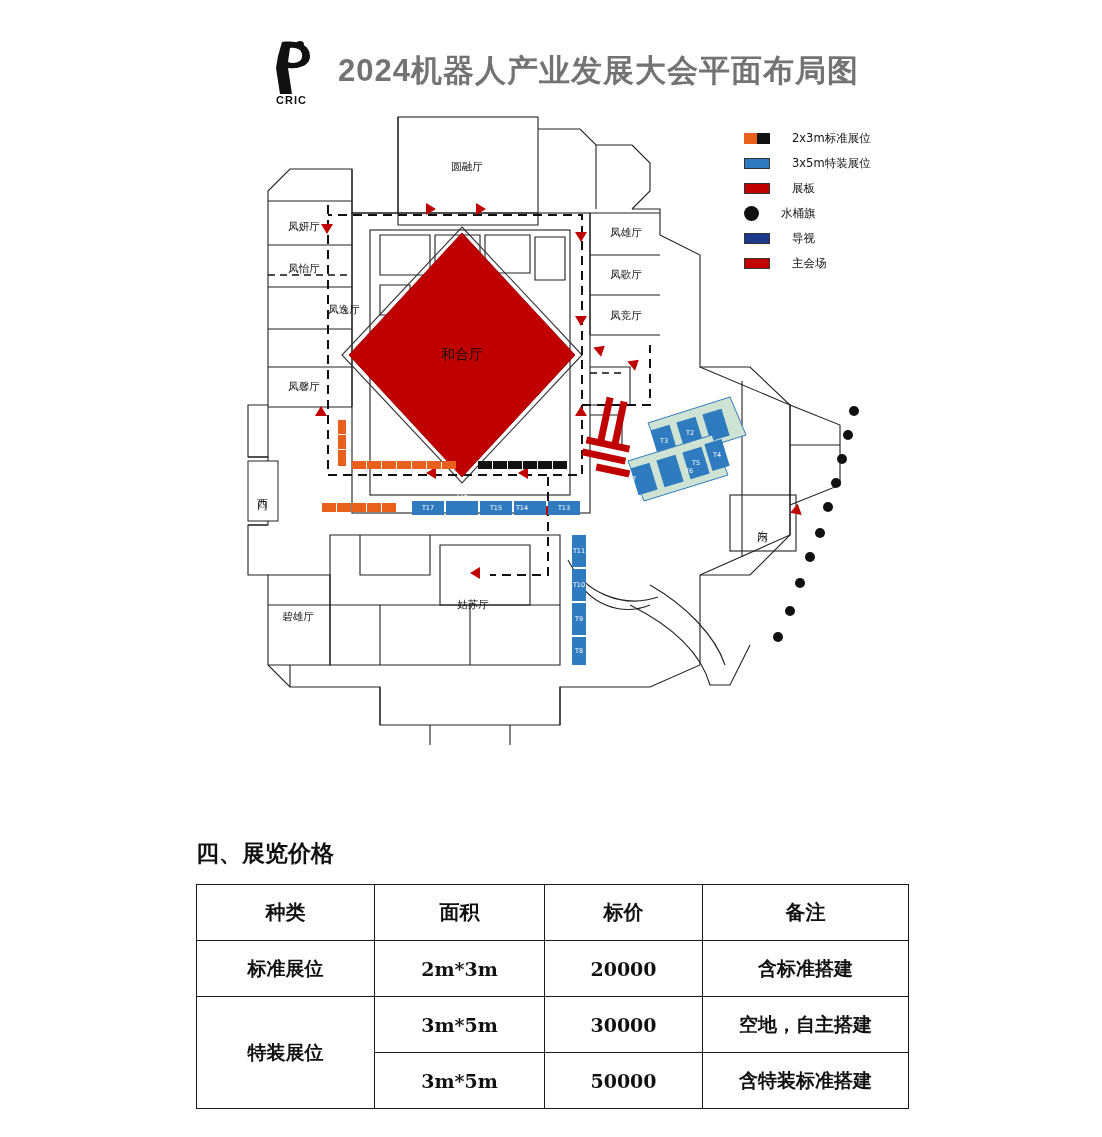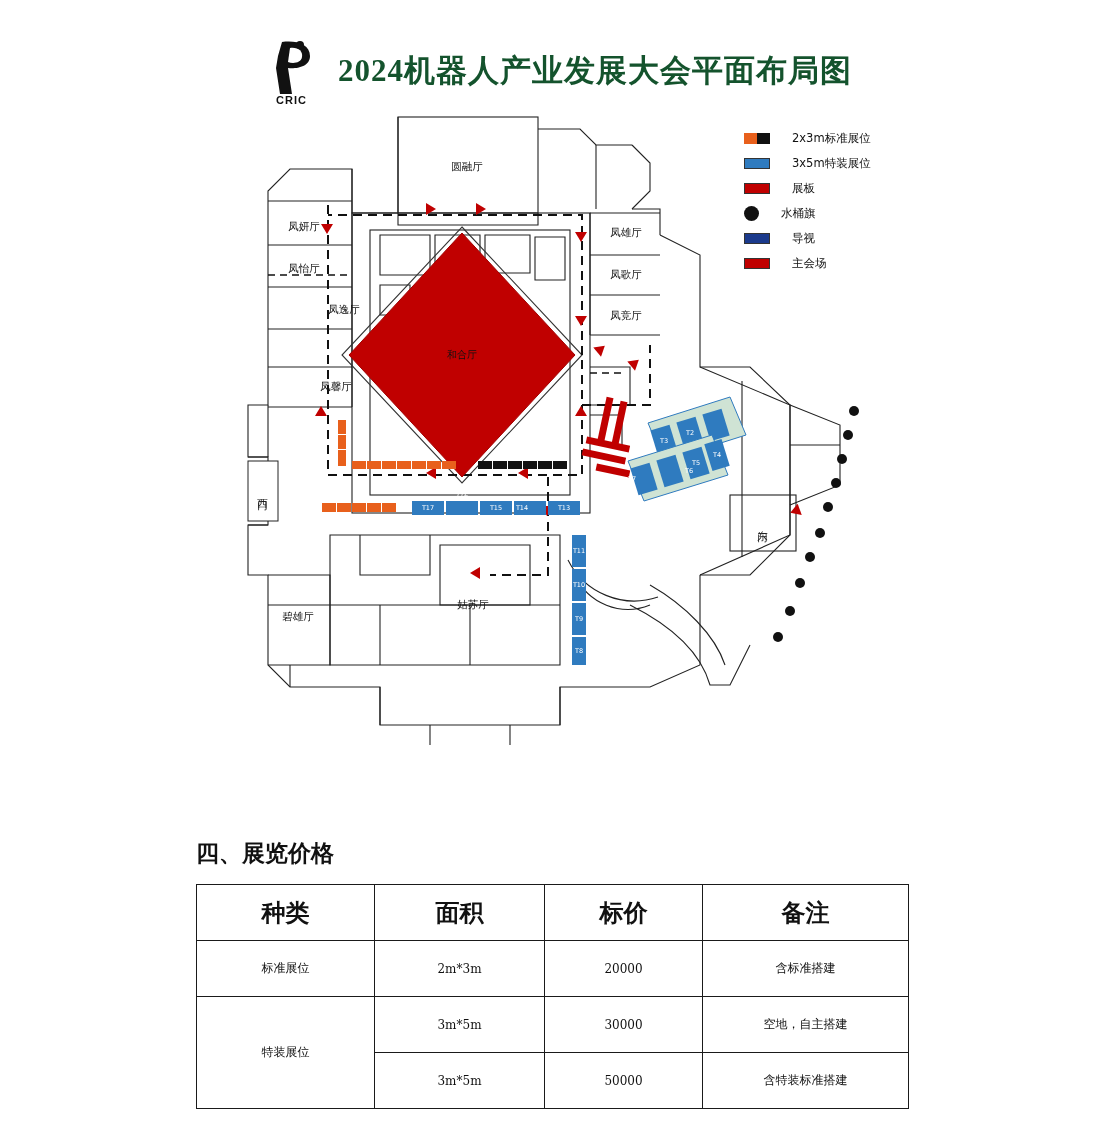--- a/index.html
+++ b/index.html
@@ -33,25 +33,25 @@
   .logo-text {
     position: absolute;
     bottom: -2px;
     left: 6px;
     font-size: 11px;
     font-weight: bold;
     letter-spacing: 1px;
     color: #111;
   }
   .title-text {
-    font-family: Liberation Serif, serif;
+    font-family: Liberation Sans, sans-serif;
     font-size: 31px;
     font-weight: bold;
     letter-spacing: 1px;
-    color: #14532d;
+    color: #737373;
     white-space: nowrap;
   }
 
   
   .legend {
     position: absolute;
     left: 744px;
     top: 126px;
     width: 180px;
   }
@@ -101,21 +101,21 @@
 
   .room-label {
     position: absolute;
     font-family: "DejaVu Sans", sans-serif;
     font-size: 10.5px;
     color: #111;
     white-space: nowrap;
     transform: translate(-50%, -50%);
   }
   .room-label.big {
-    font-size: 10px;
+    font-size: 14px;
     color: #000;
   }
   .room-label.vertical {
     writing-mode: vertical-rl;
     text-orientation: upright;
     letter-spacing: 1px;
   }
 
   .booth-num {
     position: absolute;
@@ -141,29 +141,29 @@
     left: 196px;
     top: 884px;
     width: 712px;
     border-collapse: collapse;
     table-layout: fixed;
   }
   .price-table td, .price-table th {
     border: 1px solid #1a1a1a;
     text-align: center;
     font-family: "DejaVu Serif", serif;
-    font-size: 12px;
-    font-weight: normal;
+    font-size: 19px;
+    font-weight: bold;
     color: #111;
     height: 55px;
     padding: 0;
   }
   .price-table th {
     font-weight: bold;
-    font-size: 24px;
+    font-size: 20px;
   }
   .col-a { width: 178px; }
   .col-b { width: 170px; }
   .col-c { width: 158px; }
   .col-d { width: 206px; }
 </style>
 </head>
 <body>
 
 <div class="title-row">
@@ -400,21 +400,21 @@
       <circle cx="548" cy="532" r="5"></circle>
     </g>
 
     <rect x="18" y="356" width="30" height="60" fill="#fff" stroke="#222"></rect>
   </svg>
 
   <div class="room-label" style="left:237px; top:62px;">圆融厅</div>
   <div class="room-label" style="left:74px; top:122px;">凤妍厅</div>
   <div class="room-label" style="left:74px; top:164px;">凤怡厅</div>
   <div class="room-label" style="left:74px; top:205px;margin-left:40px;">凤逸厅</div>
-  <div class="room-label" style="left:74px; top:282px;margin-left:32px;">凤馨厅</div>
+  <div class="room-label" style="left:74px; top:282px;">凤馨厅</div>
   <div class="room-label" style="left:396px; top:128px;text-align:right;">凤雄厅</div>
   <div class="room-label" style="left:396px; top:170px;">凤歌厅</div>
   <div class="room-label" style="left:396px; top:211px;">凤竞厅</div>
   <div class="room-label big" style="left:232px; top:250px; color:#111;">和合厅</div>
   <div class="room-label" style="left:243px; top:500px;">姑苏厅</div>
   <div class="room-label" style="left:68px; top:512px;">碧雄厅</div>
 
   <div class="room-label vertical" style="left:33px; top:386px;">西门</div>
   <div class="room-label vertical" style="left:533px; top:418px;">东门</div>
 

